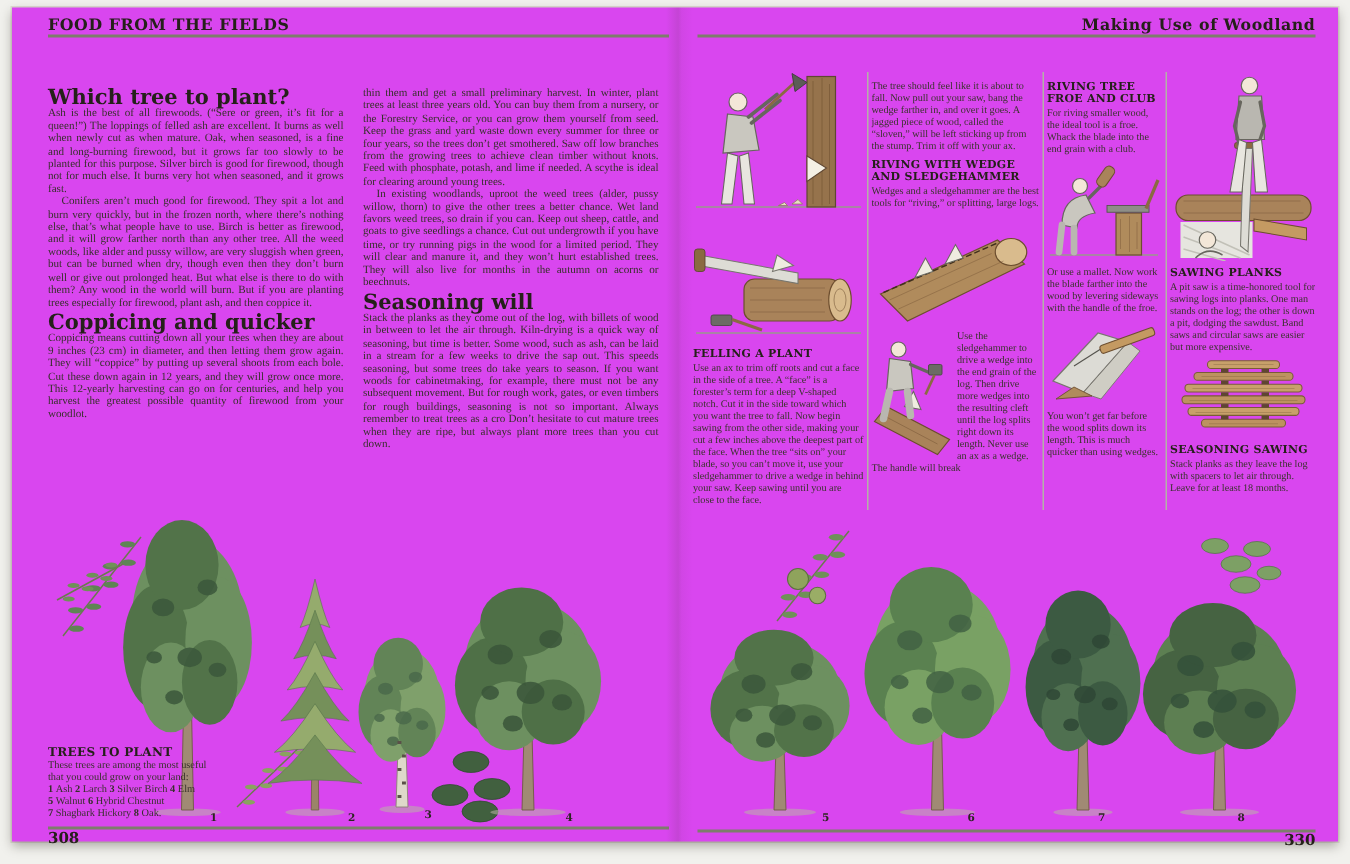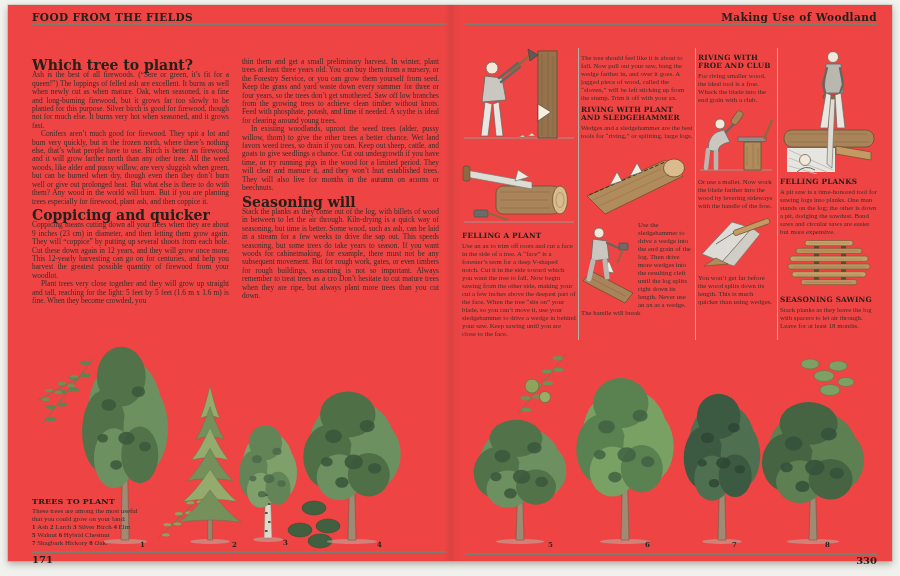--- a/index.html
+++ b/index.html
@@ -1,18 +1,18 @@
 <!DOCTYPE html>
 <html><head>
 <meta charset="utf-8">
 <style>
   * { margin:0; padding:0; box-sizing:border-box; }
   html,body { width:900px; height:576px; }
   body { background:#f1f1ed; font-family:"Liberation Serif",serif; color:#322c24; position:relative; overflow:hidden; }
-  .spread { position:absolute; left:8px; top:5px; width:884px; height:556px; background:#ef4444;
+  .spread { position:absolute; left:8px; top:5px; width:884px; height:556px; background:#d946ef;
             box-shadow:0 3px 7px rgba(40,35,25,.35), 0 0 0 1px #dedcd2; }
   .gutter { position:absolute; left:436px; top:0; width:18px; height:100%; pointer-events:none;
             background:linear-gradient(to right, rgba(60,55,40,0) 0%, rgba(60,55,40,.13) 45%, rgba(60,55,40,.05) 58%, rgba(60,55,40,0) 100%); }
   .runhead { position:absolute; top:6px; font-family:"DejaVu Serif",serif; font-weight:bold; font-size:10.5px; letter-spacing:.4px; color:#25201a; }
   .rule { position:absolute; height:2px; background:#7e7d6c; }
   .pagenum { position:absolute; font-family:"DejaVu Serif",serif; font-weight:bold; font-size:10px; color:#25201a; }
   .col { position:absolute; width:197px; font-size:7.4px; line-height:8.4px; text-align:justify; color:#36302a; }
   .col p { margin:0; }
   .col p.ind { text-indent:9px; }
   .h-sec { font-family:"DejaVu Serif",serif; font-weight:bold; font-size:14px; margin:5px 0 2px; color:#25201a; }
@@ -35,21 +35,20 @@
 
   <span class="runhead" style="left:24px">FOOD FROM THE FIELDS</span>
   <div class="rule" style="left:24px;top:18px;width:414px"></div>
 
   <div class="col" style="left:24px;top:56px">
     <div class="h-sec first">Which tree to plant?</div>
     <p>Ash is the best of all firewoods. (“Sere or green, it’s fit for a queen!”) The loppings of felled ash are excellent. It burns as well when newly cut as when mature. Oak, when seasoned, is a fine and long-burning firewood, but it grows far too slowly to be planted for this purpose. Silver birch is good for firewood, though not for much else. It burns very hot when seasoned, and it grows fast.</p>
     <p class="ind">Conifers aren’t much good for firewood. They spit a lot and burn very quickly, but in the frozen north, where there’s nothing else, that’s what people have to use. Birch is better as firewood, and it will grow farther north than any other tree. All the weed woods, like alder and pussy willow, are very sluggish when green, but can be burned when dry, though even then they don’t burn well or give out prolonged heat. But what else is there to do with them? Any wood in the world will burn. But if you are planting trees especially for firewood, plant ash, and then coppice it.</p>
     <div class="h-sec">Coppicing and quicker</div>
     <p>Coppicing means cutting down all your trees when they are about 9 inches (23 cm) in diameter, and then letting them grow again. They will “coppice” by putting up several shoots from each bole. Cut these down again in 12 years, and they will grow once more. This 12-yearly harvesting can go on for centuries, and help you harvest the greatest possible quantity of firewood from your woodlot.</p>
-    <p class="ind">Plant trees very close together and they will grow up straight and tall, reaching for the light: 5 feet by 5 feet (1.6 m x 1.6 m) is fine. When they become crowded, you</p>
   </div>
 
   <div class="col" style="left:234px;top:53px">
     <p>thin them and get a small preliminary harvest. In winter, plant trees at least three years old. You can buy them from a nursery, or the Forestry Service, or you can grow them yourself from seed. Keep the grass and yard waste down every summer for three or four years, so the trees don’t get smothered. Saw off low branches from the growing trees to achieve clean timber without knots. Feed with phosphate, potash, and lime if needed. A scythe is ideal for clearing around young trees.</p>
     <p class="ind">In existing woodlands, uproot the weed trees (alder, pussy willow, thorn) to give the other trees a better chance. Wet land favors weed trees, so drain if you can. Keep out sheep, cattle, and goats to give seedlings a chance. Cut out undergrowth if you have time, or try running pigs in the wood for a limited period. They will clear and manure it, and they won’t hurt established trees. They will also live for months in the autumn on acorns or beechnuts.</p>
     <div class="h-sec">Seasoning will</div>
     <p>Stack the planks as they come out of the log, with billets of wood in between to let the air through. Kiln-drying is a quick way of seasoning, but time is better. Some wood, such as ash, can be laid in a stream for a few weeks to drive the sap out. This speeds seasoning, but some trees do take years to season. If you want woods for cabinetmaking, for example, there must not be any subsequent movement. But for rough work, gates, or even timbers for rough buildings, seasoning is not so important. Always remember to treat trees as a cro Don’t hesitate to cut mature trees when they are ripe, but always plant more trees than you cut down.</p>
   </div>
 
   <svg id="left-band" class="band" style="left:20px;top:337px" width="420" height="210" viewBox="0 0 420 210">
@@ -144,21 +143,21 @@
       <ellipse cx="298.8" cy="119.9" rx="5.880000000000001" ry="4.704000000000001" fill="#39553a" opacity="0.85"></ellipse>
       <text x="349" y="205" fill="#2b2620" style="font:bold 7px 'DejaVu Serif',serif">4</text>
     </svg>
 
   <div class="treecap">
     <div class="cap-title">TREES TO PLANT</div>
     <p class="cap-text" id="treecap-text">These trees are among the most useful that you could grow on your land: <b>1</b>&nbsp;Ash <b>2</b>&nbsp;Larch <b>3</b>&nbsp;Silver Birch <b>4</b>&nbsp;Elm <b>5</b>&nbsp;Walnut <b>6</b>&nbsp;Hybrid Chestnut <b>7</b>&nbsp;Shagbark Hickory <b>8</b>&nbsp;Oak.</p>
   </div>
 
   <div class="rule" style="left:24px;top:546px;width:414px"></div>
-  <span class="pagenum" style="left:24px;top:549px">171</span>
+  <span class="pagenum" style="left:24px;top:549px">308</span>
 
   <div class="gutter"></div>
 
   <span class="runhead" style="right:15px">Making Use of Woodland</span>
   <div class="rule" style="left:457px;top:18px;width:412px"></div>
 
   <div class="panel-col" style="left:454px;width:114px">
     <svg class="ill" width="114" height="96" viewBox="0 0 114 96">
       <line x1="2" y1="90" x2="112" y2="90" stroke="#9a998e" stroke-width="1"></line>
       <rect x="76" y="3" width="19" height="87" fill="#96734c" stroke="#5f4631" stroke-width="0.8"></rect>
@@ -186,21 +185,21 @@
       <line x1="26" y1="65" x2="46" y2="72" stroke="#8a6a42" stroke-width="2"></line>
     </svg>
     <div class="cap-title">FELLING A PLANT</div>
     <p class="cap-text">Use an ax to trim off roots and cut a face in the side of a tree. A “face” is a forester’s term for a deep V-shaped notch. Cut it in the side toward which you want the tree to fall. Now begin sawing from the other side, making your cut a few inches above the deepest part of the face. When the tree “sits on” your blade, so you can’t move it, use your sledgehammer to drive a wedge in behind your saw. Keep sawing until you are close to the face.</p>
   </div>
 
   <div class="vdiv" style="left:570px"></div>
 
   <div class="panel-col" style="left:573px;width:112px">
     <p class="cap-text" style="margin-top:6px">The tree should feel like it is about to fall. Now pull out your saw, bang the wedge farther in, and over it goes. A jagged piece of wood, called the “sloven,” will be left sticking up from the stump. Trim it off with your ax.</p>
-    <div class="cap-title">RIVING WITH PLANT AND SLEDGEHAMMER</div>
+    <div class="cap-title">RIVING WITH WEDGE AND SLEDGEHAMMER</div>
     <p class="cap-text">Wedges and a sledgehammer are the best tools for “riving,” or splitting, large logs.</p>
     <svg class="ill" style="margin:4px auto 3px" width="112" height="74" viewBox="0 0 112 74">
       <polygon points="6,52 84,16 102,32 24,70" fill="#b08b5c" stroke="#6d4e2f" stroke-width="0.8"></polygon>
       <ellipse cx="93" cy="24" rx="10.5" ry="9" fill="#d9bb8d" stroke="#6d4e2f" stroke-width="0.8"></ellipse>
       <path d="M12 56 L80 25 M18 62 L88 30" stroke="#6d4e2f" stroke-width="0.5" opacity="0.5" fill="none"></path>
       <path d="M8 51 L84 18" stroke="#41301d" stroke-width="1" stroke-dasharray="4 2" fill="none"></path>
       <polygon points="29,41 36,28 41,37" fill="#efece0" stroke="#6b6a62" stroke-width="0.7"></polygon>
       <polygon points="49,32 56,19 61,28" fill="#efece0" stroke="#6b6a62" stroke-width="0.7"></polygon>
     </svg>
     <div>
@@ -215,21 +214,21 @@
         <line x1="42" y1="27" x2="36" y2="40" stroke="#8a6a42" stroke-width="1.8"></line>
         <path d="M12 38 L8 56 M24 38 L26 54" stroke="#b9b7b0" stroke-width="5" stroke-linecap="round" fill="none"></path>
       </svg>
       <p class="cap-text">Use the sledgehammer to drive a wedge into the end grain of the log. Then drive more wedges into the resulting cleft until the log splits right down its length. Never use an ax as a wedge. The handle will break</p>
     </div>
   </div>
 
   <div class="vdiv" style="left:687px"></div>
 
   <div class="panel-col" style="left:690px;width:76px">
-    <div class="cap-title" style="margin-top:6px">RIVING WITH FROE AND CLUB</div>
+    <div class="cap-title" style="margin-top:6px">RIVING TREE FROE AND CLUB</div>
     <p class="cap-text">For riving smaller wood, the ideal tool is a froe. Whack the blade into the end grain with a club.</p>
     <svg class="ill" style="margin-top:4px" width="76" height="66" viewBox="0 0 76 66">
       <line x1="2" y1="62" x2="74" y2="62" stroke="#9a998e" stroke-width="1"></line>
       <rect x="46" y="34" width="17" height="28" fill="#b08b5c" stroke="#6d4e2f" stroke-width="0.8"></rect>
       <path d="M49 38 V58 M55 36 V60 M60 40 V58" stroke="#6d4e2f" stroke-width="0.5" opacity="0.5" fill="none"></path>
       <rect x="40" y="29" width="28" height="4.5" fill="#8f8e88" stroke="#55544e" stroke-width="0.6"></rect>
       <line x1="66" y1="31" x2="74" y2="12" stroke="#8a6a42" stroke-width="2.2"></line>
       <circle cx="22" cy="16" r="5" fill="#f3e7d8" stroke="#67665e" stroke-width="0.8"></circle>
       <path d="M10 42 Q10 24 26 22 L32 34 Q20 36 20 44 Z" fill="#c9c7bf" stroke="#67665e" stroke-width="0.8"></path>
       <path d="M10 42 L8 60 M18 44 L18 60" stroke="#b9b7b0" stroke-width="4.5" stroke-linecap="round" fill="none"></path>
@@ -259,21 +258,21 @@
       <rect x="42" y="47" width="18" height="4" rx="1.5" fill="#8a6a42" stroke="#5f4631" stroke-width="0.5"></rect>
       <polygon points="48,51 54,51 51,120 46,116" fill="#dddcd5" stroke="#77766e" stroke-width="0.7"></polygon>
       <circle cx="52" cy="9" r="5.5" fill="#f3e7d8" stroke="#67665e" stroke-width="0.8"></circle>
       <path d="M45 16 L60 16 L62 45 L43 45 Z" fill="#b9b7b0" stroke="#67665e" stroke-width="0.8"></path>
       <path d="M46 20 L42 36 L45 48 M59 20 L62 36 L58 48" stroke="#67665e" stroke-width="2.2" fill="none" stroke-linecap="round"></path>
       <path d="M45 45 L39 80 L47 80 L50 47 Z" fill="#e8e6df" stroke="#67665e" stroke-width="0.7"></path>
       <path d="M60 45 L64 80 L56 80 L54 47 Z" fill="#e8e6df" stroke="#67665e" stroke-width="0.7"></path>
       <circle cx="24" cy="112" r="5.5" fill="#f3e7d8" stroke="#67665e" stroke-width="0.8"></circle>
       <path d="M16 124 Q24 116 34 122" stroke="#67665e" stroke-width="1" fill="none"></path>
     </svg>
-    <div class="cap-title">FELLING PLANKS</div>
+    <div class="cap-title">SAWING PLANKS</div>
     <p class="cap-text">A pit saw is a time-honored tool for sawing logs into planks. One man stands on the log; the other is down a pit, dodging the sawdust. Band saws and circular saws are easier but more expensive.</p>
     <svg class="ill" style="margin-top:4px" width="96" height="52" viewBox="0 0 96 52">
       <rect x="24" y="0.5" width="48" height="5.2" rx="2.4" fill="#c8a06a" stroke="#7a5c38" stroke-width="0.7"></rect>
       <rect x="15" y="8.3" width="66" height="5.2" rx="2.4" fill="#bd9260" stroke="#7a5c38" stroke-width="0.7"></rect>
       <rect x="9" y="16.1" width="78" height="5.2" rx="2.4" fill="#c8a06a" stroke="#7a5c38" stroke-width="0.7"></rect>
       <rect x="7" y="23.9" width="82" height="5.2" rx="2.4" fill="#bd9260" stroke="#7a5c38" stroke-width="0.7"></rect>
       <rect x="11" y="31.7" width="74" height="5.2" rx="2.4" fill="#c8a06a" stroke="#7a5c38" stroke-width="0.7"></rect>
       <rect x="20" y="39.5" width="56" height="5.2" rx="2.4" fill="#bd9260" stroke="#7a5c38" stroke-width="0.7"></rect>
       <path d="M28 3 H68 M20 11 H76 M14 19 H82 M12 27 H84 M16 35 H80 M25 42.5 H71" stroke="#7a5c38" stroke-width="0.4" opacity="0.6" fill="none"></path>
       <g fill="#5f4631">

